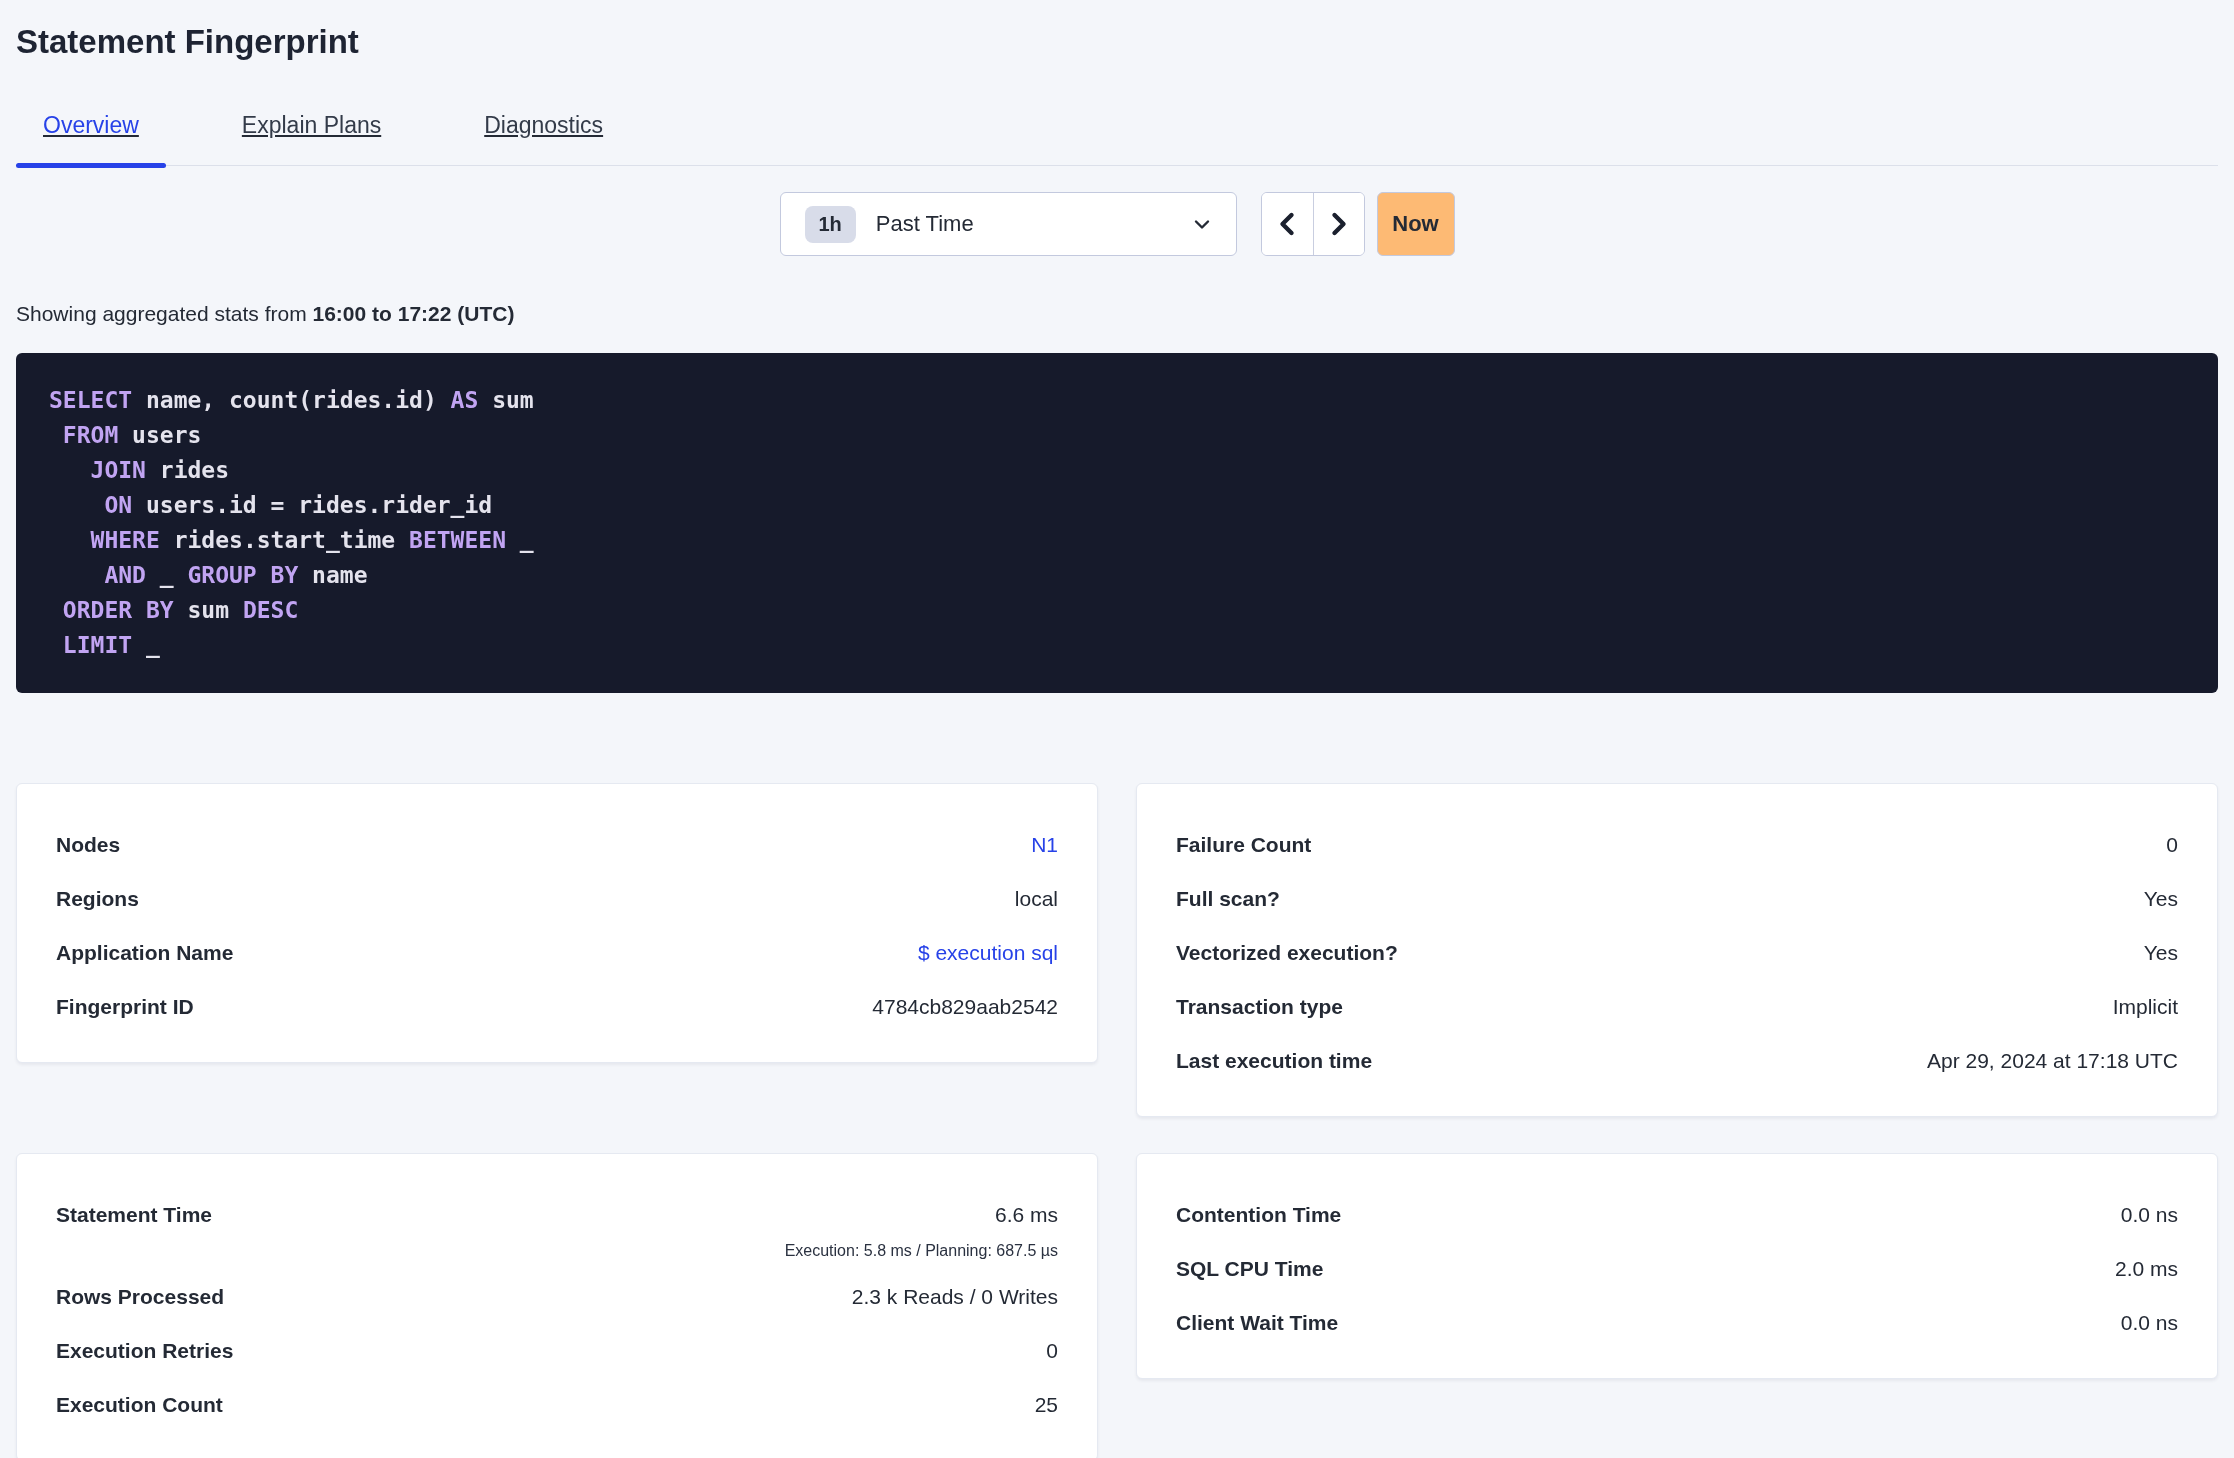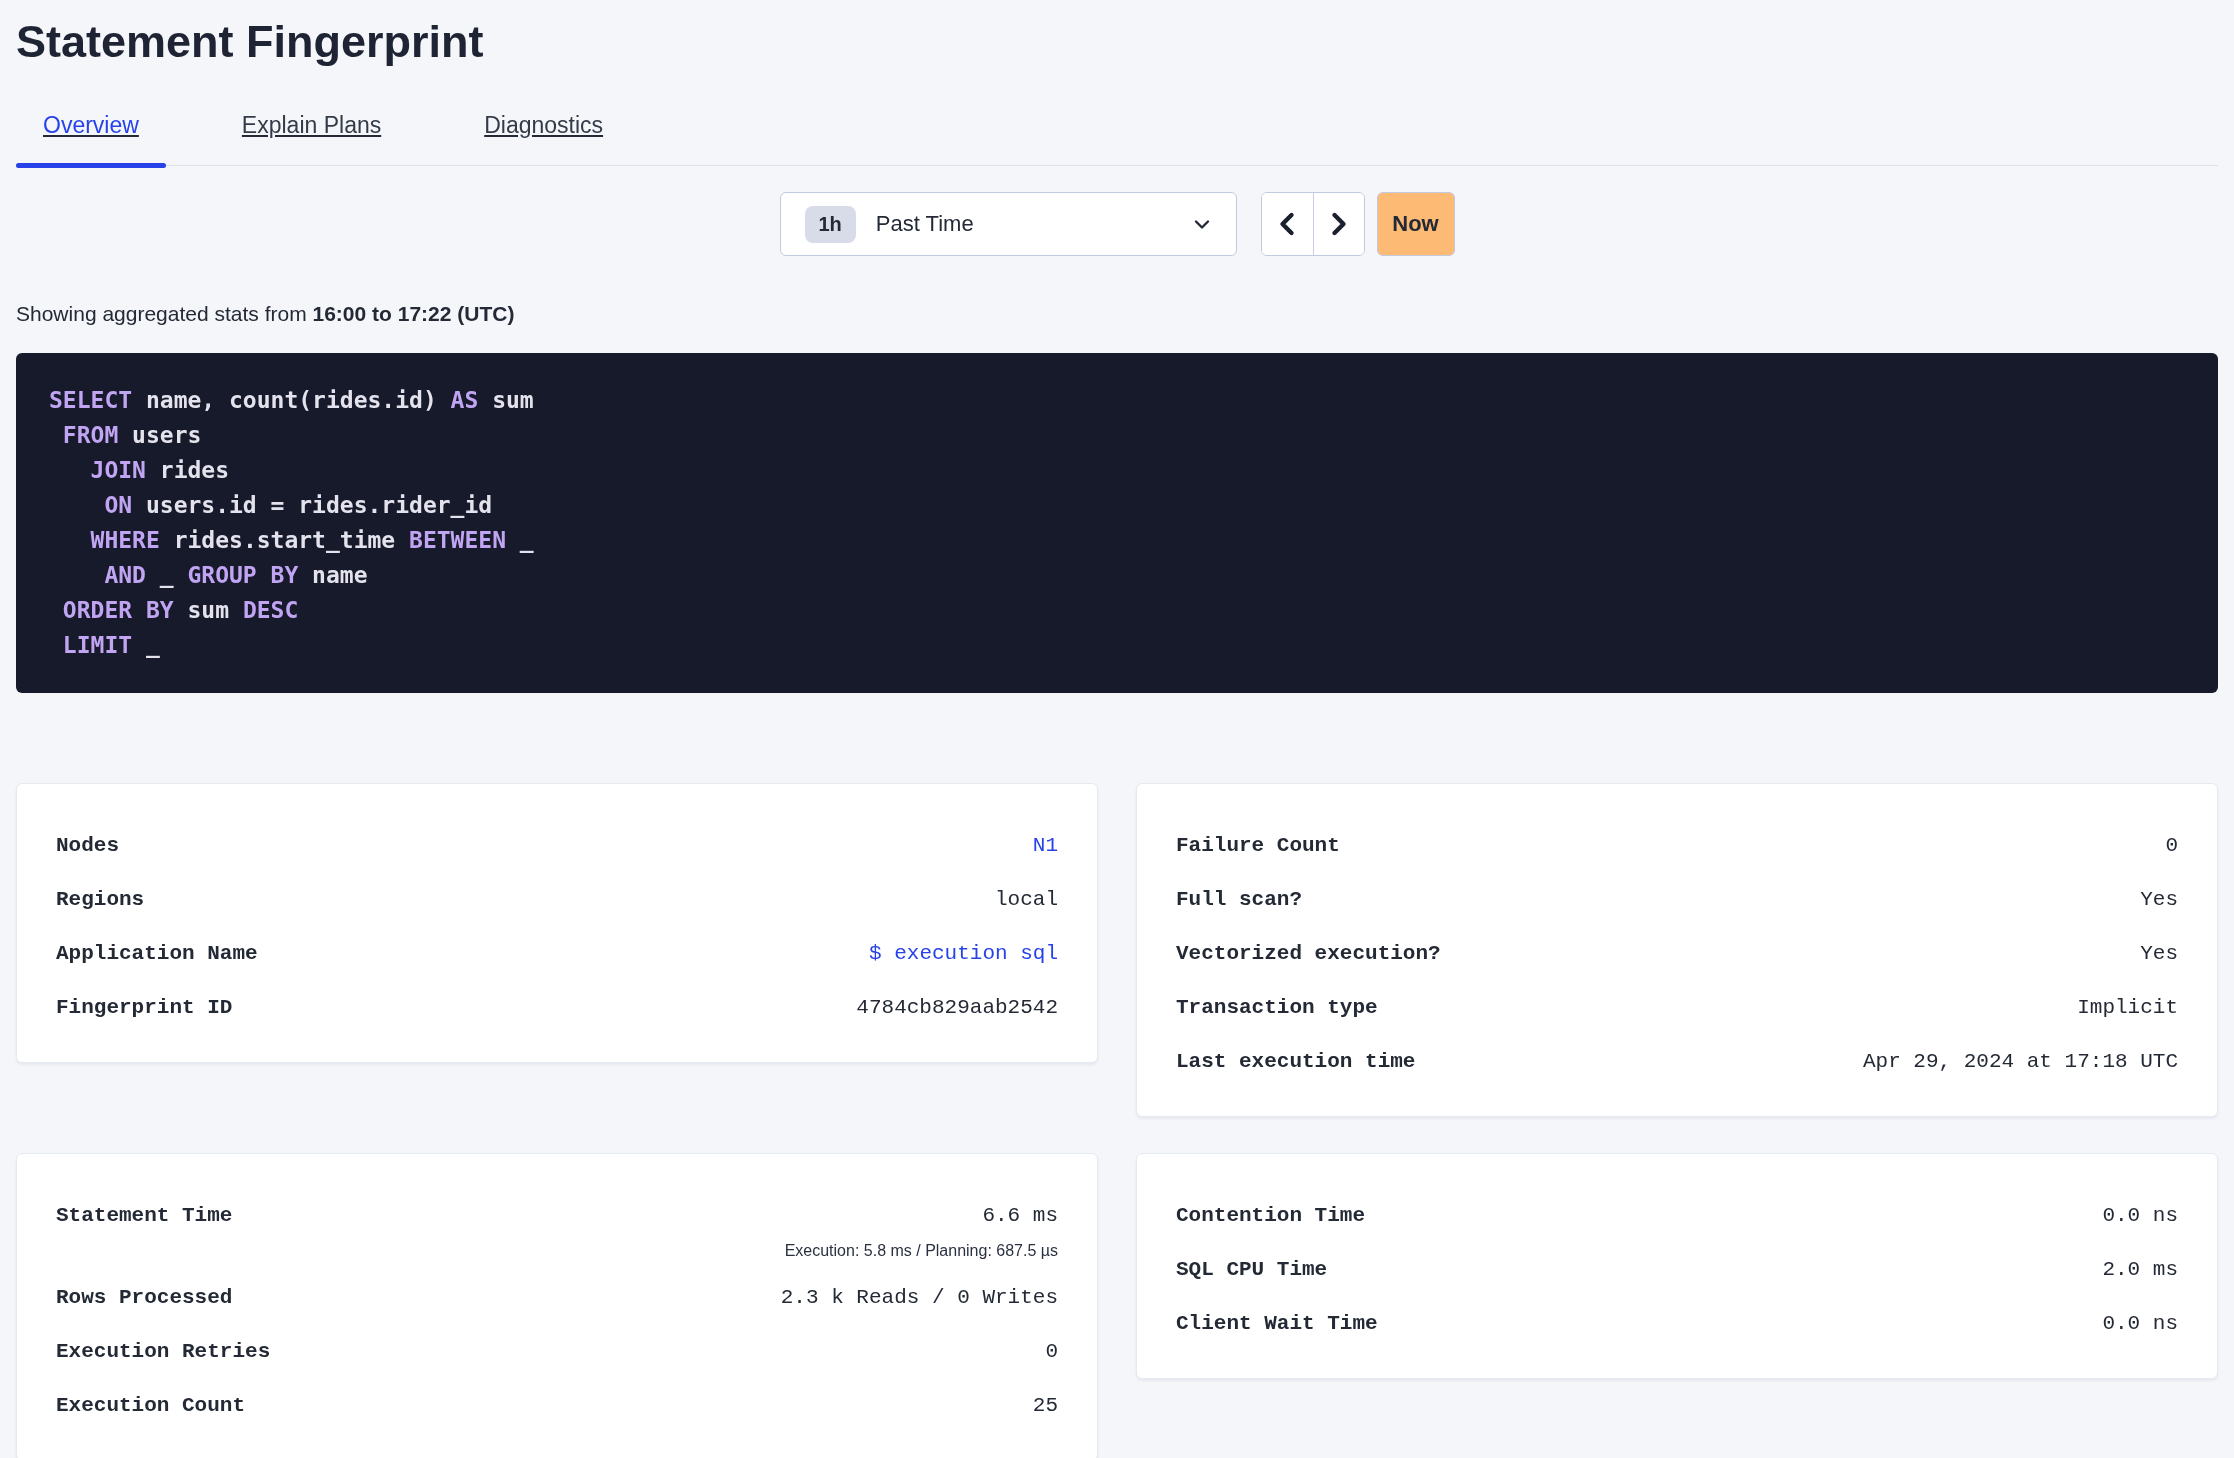--- a/index.html
+++ b/index.html
@@ -8,21 +8,21 @@
     background: #F4F6FA;
     font-family: "Liberation Sans", sans-serif;
     color: #242A35;
     overflow: hidden;
   }
   .content { padding: 0 16px; }
 
   
   .page-title {
     margin-top: 22px;
-    font-size: 45px;
+    font-size: 33px;
     font-weight: 700;
     color: #1E2433;
     line-height: 40px;
   }
 
   
   .tabs {
     margin-top: 49px;
     display: flex;
     border-bottom: 1px solid #DCE0EA;
@@ -145,21 +145,20 @@
     border: 1px solid #E5E9F1;
     border-radius: 6px;
     box-shadow: 0 2px 3px rgba(50, 60, 90, 0.07);
     padding: 34px 39px 28px 39px;
   }
   .row {
     height: 54px;
     display: flex;
     align-items: center;
     justify-content: space-between;
-    font-family: Liberation Mono, monospace;
   }
   .row .label { font-size: 21px; font-weight: 700; color: #242A35; }
   .row .value { font-size: 21px; color: #242A35; text-align: right; }
   .row .value a, a.val-link {
     color: #2742E8;
     text-decoration: none;
     cursor: pointer;
   }
   .sub-row {
     height: 28px;

